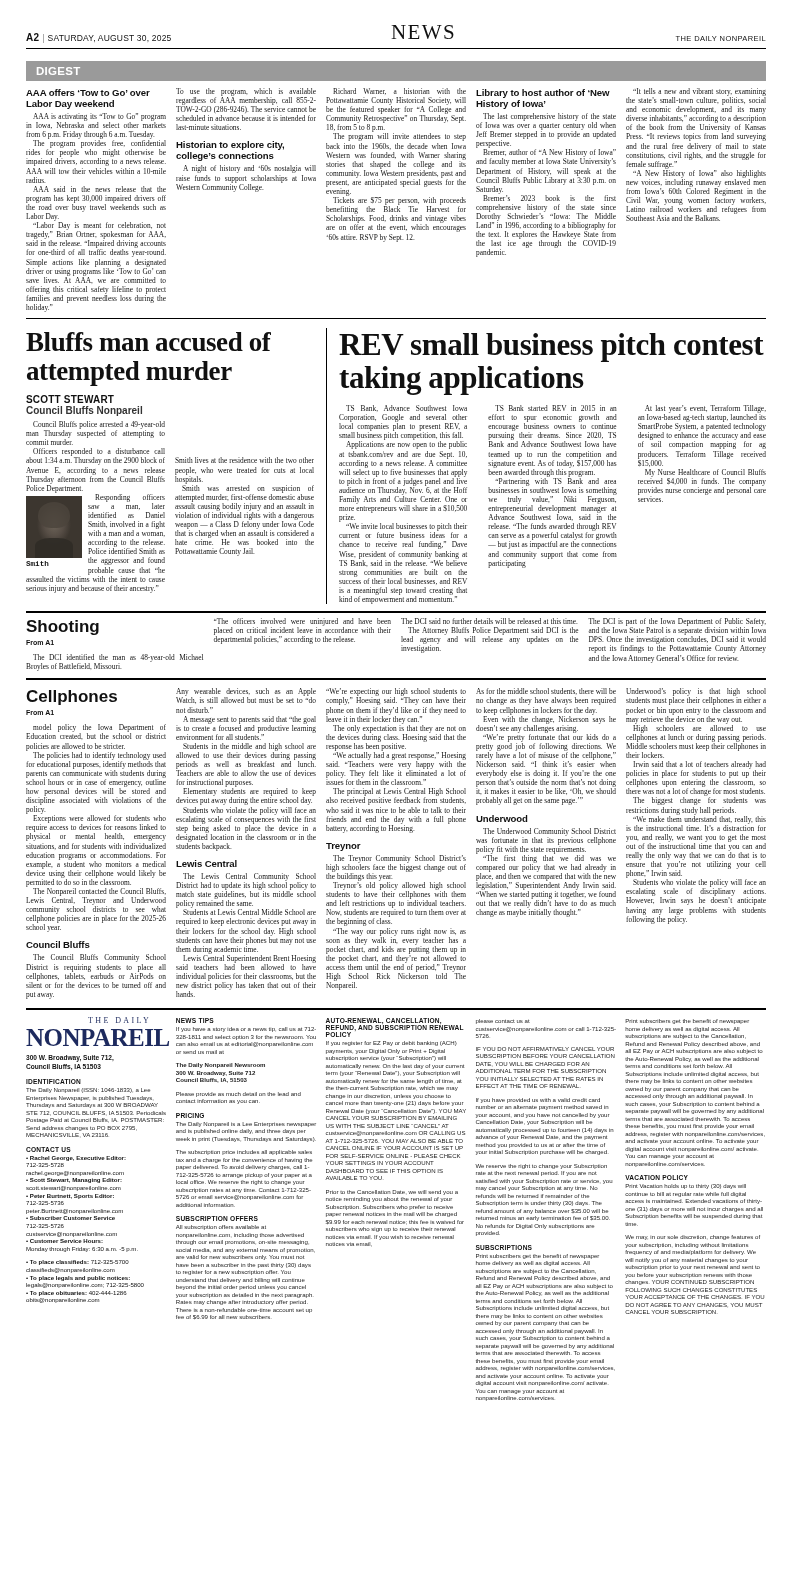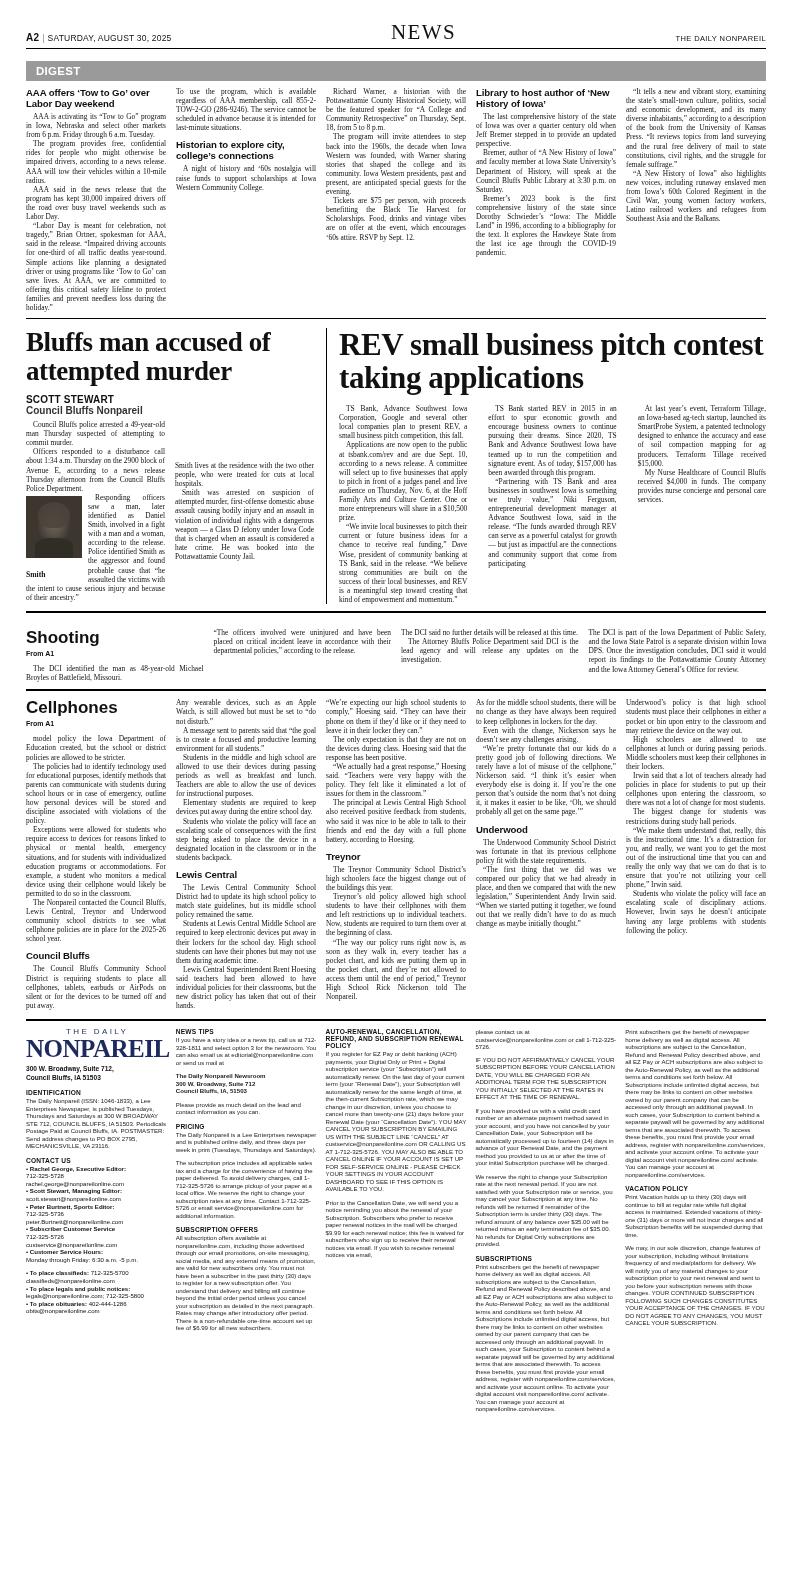--- a/index.html
+++ b/index.html
@@ -94,41 +94,41 @@
   }
   .mug .ph:before{
     content:""; position:absolute; left:12px; top:6px; width:32px; height:26px;
     border-radius:50% 50% 42% 42%; background:#4b443c; opacity:.85;
   }
   .mug .ph:after{
     content:""; position:absolute; left:9px; bottom:0; width:38px; height:20px;
     border-radius:40% 40% 0 0; background:#2f2b26; opacity:.9;
   }
   .mug .cap {
-    font-family:Liberation Serif, serif; font-weight:bold;
-    font-size:7.6px; margin-top:12px;
+    font-family:Liberation Mono, monospace; font-weight:bold;
+    font-size:7.6px; margin-top:2px;
   }
 
   
   .jump-head {
     font-family:"Liberation Sans", sans-serif; font-weight:bold;
     font-size:17px; line-height:19px; margin:0;
   }
   .jump-from {
     font-family:"Liberation Sans", sans-serif; font-weight:bold;
     font-size:7px; margin:3px 0 7px 0;
   }
 
   
   .footer-rule { border-top:2.2px solid #000; margin-top:9px; }
   .footer { display:flex; gap:9px; margin-top:7px; }
   .fcol { flex:1 1 0; min-width:0; }
   .logo-the {
-    font-family:Liberation Sans, sans-serif; font-size:8px;
-    letter-spacing:2.4px; color:#1d2a5e; margin-left:40px; line-height:8px;
+    font-family:Liberation Serif, serif; font-size:8px;
+    letter-spacing:2.4px; color:#1d2a5e; margin-left:62px; line-height:8px;
   }
   .logo-main {
     font-family:"Liberation Serif", serif; font-weight:bold;
     font-size:25px; letter-spacing:-.5px; color:#1d2a5e; line-height:25px;
   }
   .addr {
     font-family:"Liberation Sans", sans-serif; font-weight:bold;
     font-size:6.6px; line-height:8.4px; margin-top:4px;
   }
   .fh {
@@ -233,21 +233,21 @@
         <div class="col">
           <p class="body">At last year’s event, Terraform Tillage, an Iowa-based ag-tech startup, launched its SmartProbe System, a patented technology designed to enhance the accuracy and ease of soil compaction mapping for ag producers. Terraform Tillage received $15,000.</p>
           <p class="body">My Nurse Healthcare of Council Bluffs received $4,000 in funds. The company provides nurse concierge and personal care services.</p>
         </div>
       </div>
     </div>
   </div>
 
   <div class="rule-thick"></div>
 
-  <div class="cols" style="margin-top:15px;">
+  <div class="cols" style="margin-top:4px;">
     <div class="col">
       <h2 class="jump-head">Shooting</h2>
       <div class="jump-from">From A1</div>
       <p class="body">The DCI identified the man as 48-year-old Michael Broyles of Battlefield, Missouri.</p>
     </div>
     <div class="col">
       <p class="body noind">“The officers involved were uninjured and have been placed on critical incident leave in accordance with their departmental policies,” according to the release.</p>
     </div>
     <div class="col">
       <p class="body noind">The DCI said no further details will be released at this time.</p>

